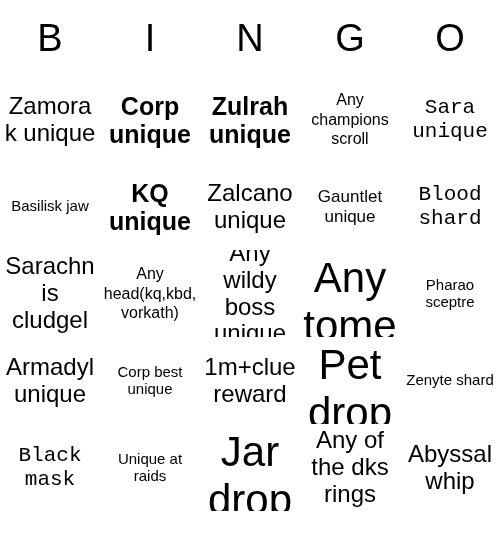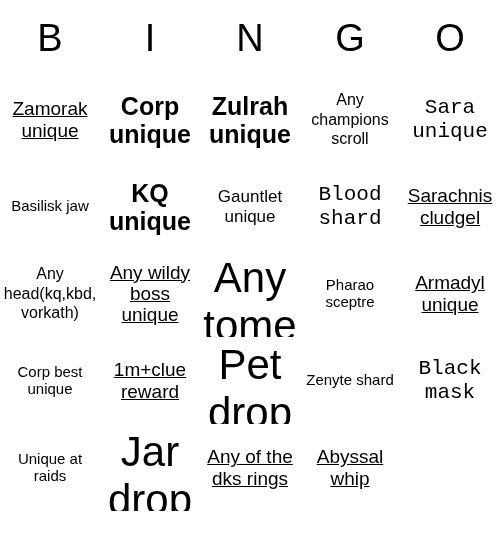--- a/index.html
+++ b/index.html
@@ -59,21 +59,21 @@
   .cell-text {
     display: block;
     line-height: 1.12;
     width: 100%;
     word-wrap: break-word;
     color: #000000;
   }
   
   .s-xs  { font-size: 16px; line-height: 1.22; }
   .s-sm  { font-size: 17px; }
-  .s-md  { font-size: 19px; text-decoration: underline; }
+  .s-md  { font-size: 24px; }
   .s-lg  { font-size: 15px; }
   .s-xl  { font-size: 25px; font-weight: bold; }
   .s-xxl { font-size: 21px; font-family: Liberation Mono, monospace; }
   .s-max { font-size: 42px; margin-top: 16px; }
   .bottom-pad { flex: 1 1 auto; }
 </style>
 </head>
 <body>
 
 <div class="card">
@@ -100,20 +100,23 @@
         <span class="cell-text s-xs">Any champions scroll</span>
       </div>
       <div class="cell">
         <span class="cell-text s-xxl">Sara unique</span>
       </div>
       <div class="cell">
         <span class="cell-text s-lg">Basilisk jaw</span>
       </div>
       <div class="cell">
         <span class="cell-text s-xl">KQ unique</span>
+      </div>
+      <div class="cell">
+        <span class="cell-text s-md">Zalcano unique</span>
       </div>
       <div class="cell">
         <span class="cell-text s-sm">Gauntlet unique</span>
       </div>
       <div class="cell">
         <span class="cell-text s-xxl">Blood shard</span>
       </div>
       <div class="cell">
         <span class="cell-text s-md">Sarachnis cludgel</span>
       </div>

